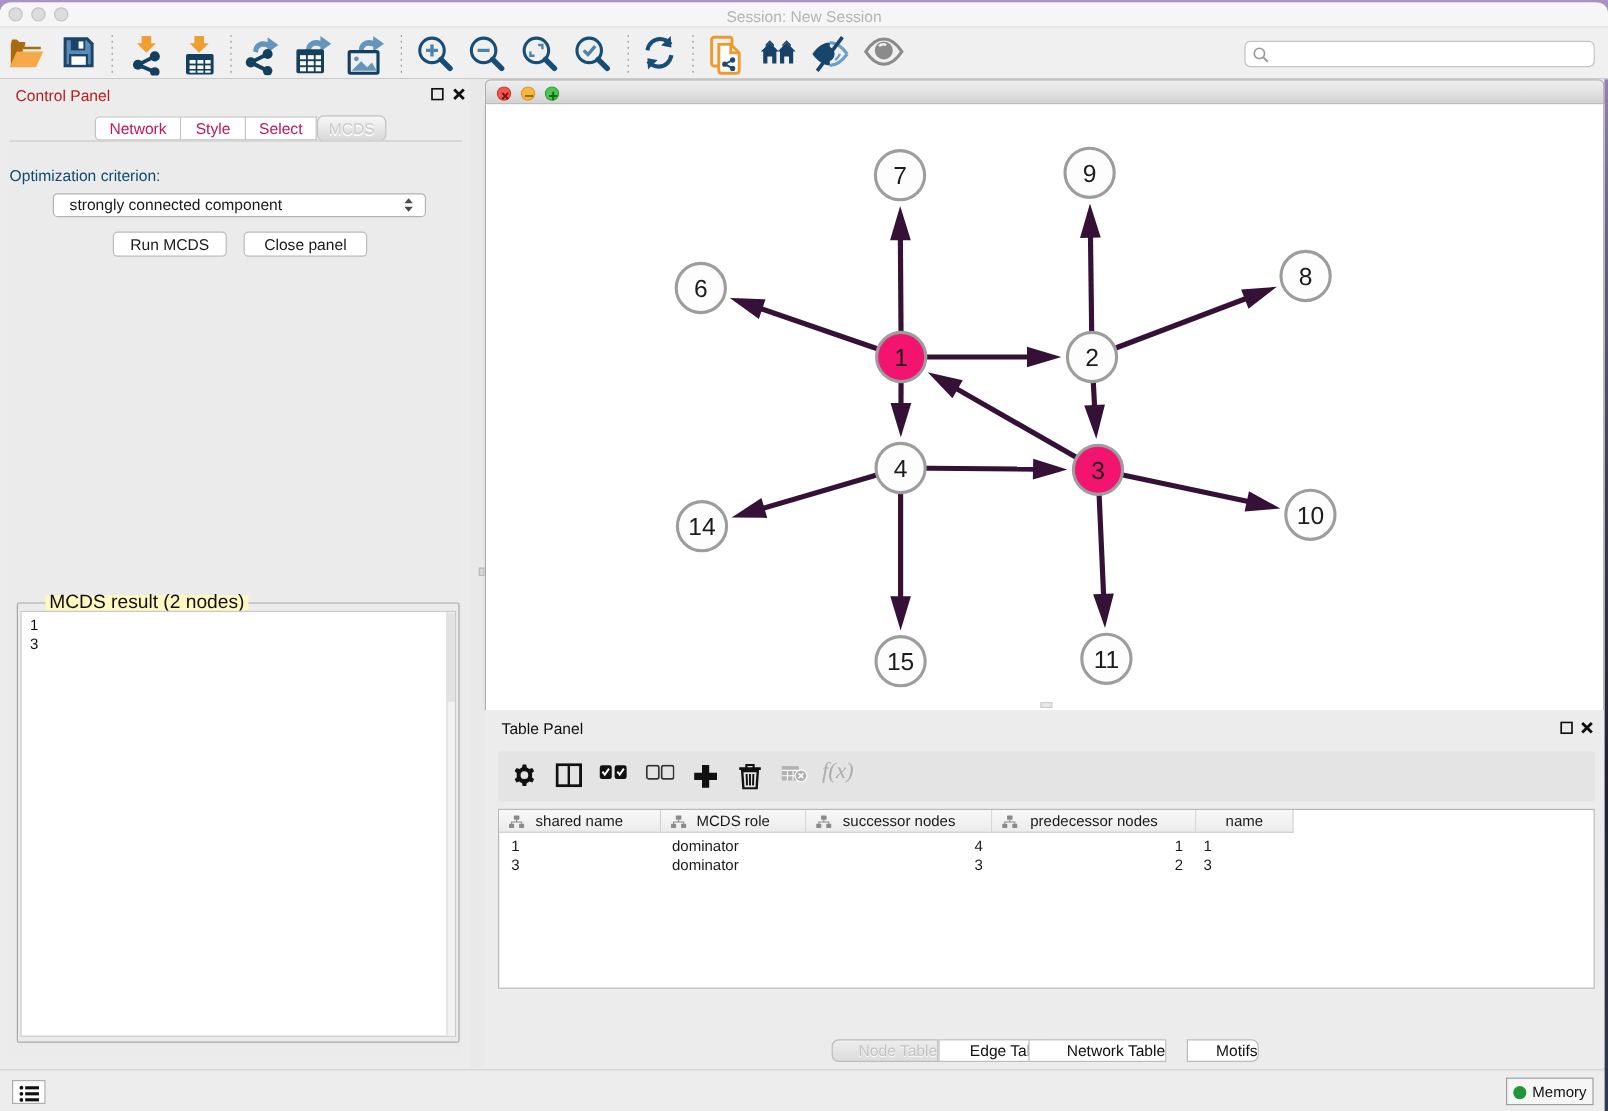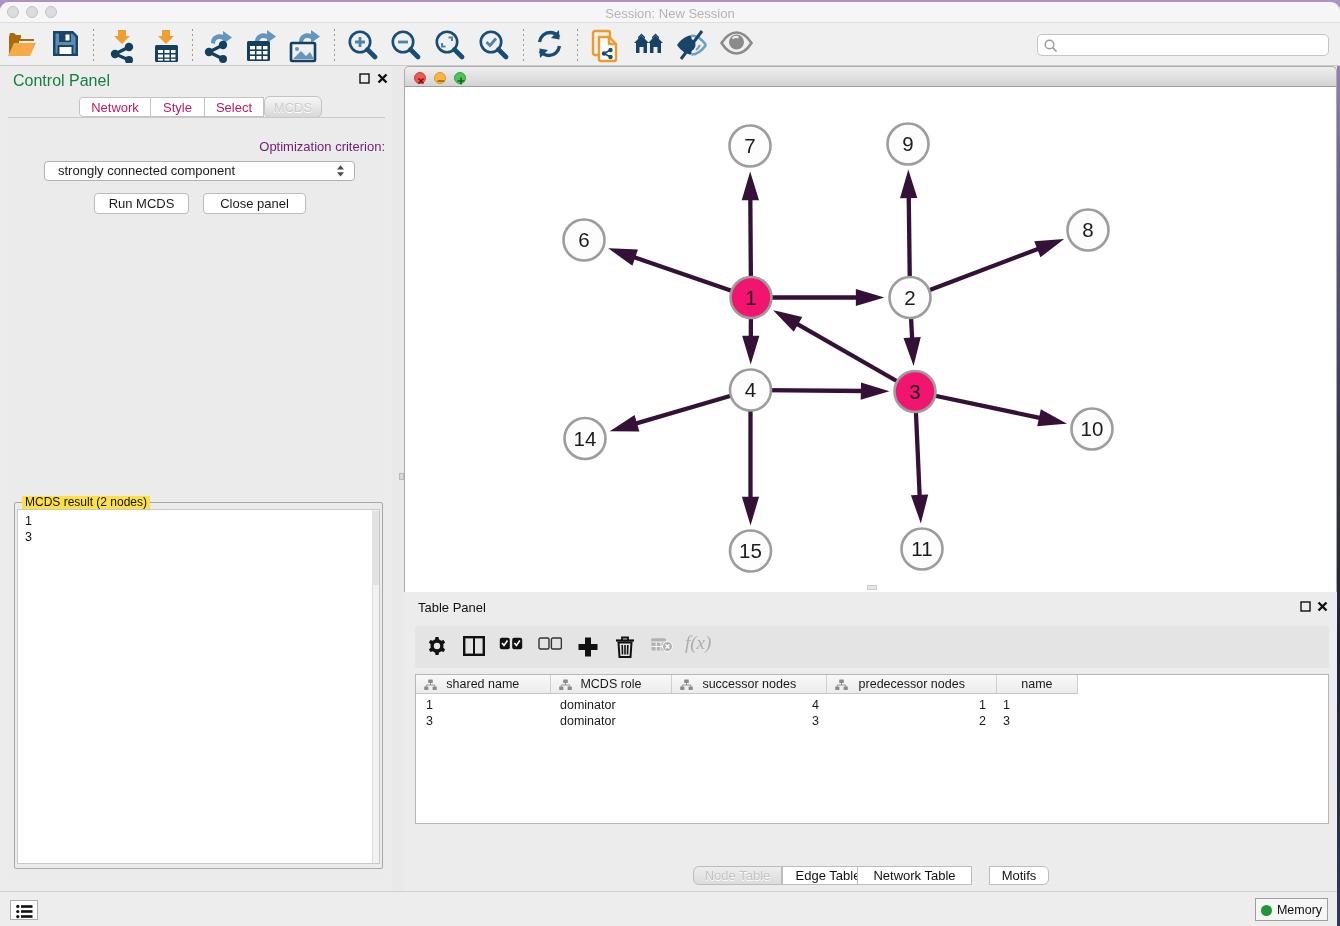--- a/index.html
+++ b/index.html
@@ -9,29 +9,29 @@
 #titlebar{position:absolute;left:0;top:2px;width:100%;height:22px;background:#f6f6f6;border-radius:9px 9px 0 0}
 #titlebar .title{position:absolute;left:0;right:0;top:4px;text-align:center;font-size:13px;color:#b4b4b4}
 .tl{position:absolute;top:4px;width:12px;height:12px;border-radius:50%;background:#dcdcdc;border:1px solid #c3c3c3}
 
 #toolbar{position:absolute;left:0;top:22px;width:100%;height:44px;background:#f0f0f0;border-top:1px solid #dedede;border-bottom:1px solid #cbcbcb}
 .tbi{position:absolute;top:6px}
 .tsep{position:absolute;top:6px;height:33px;width:1px;background-image:linear-gradient(#9a9a9a 2px,transparent 2px);background-size:1px 5px}
 #search{position:absolute;left:1037px;top:11px;width:292px;height:22px;background:#fff;border:1px solid #c4c4c4;border-radius:5px}
 
 #cpanel{position:absolute;left:0;top:66px;width:392px;height:824px;background:#ececec}
-#cpanel .phead{position:absolute;left:13px;top:6px;font-size:16px;color:#15803d}
+#cpanel .phead{position:absolute;left:13px;top:6px;font-size:13px;color:#b91c1c}
 .tab{position:absolute;top:31px;height:20px;background:#fff;border:1px solid #c3c3c3;font-size:13px;color:#be185d;text-align:center;line-height:19px}
 #mcdstab{position:absolute;left:264px;top:30px;width:58px;height:22px;background:linear-gradient(#f7f7f7,#d8d8d8);border:1px solid #c3c3c3;border-radius:6px;font-size:13px;color:#ccc;text-shadow:0 1px 0 #fff;text-align:center;line-height:21px}
 #cpc{position:absolute;left:8px;top:51px;width:377px;height:763px;border-top:1px solid #c9c9c9;background:#ebebeb}
-#optlabel{position:absolute;left:0;top:21px;width:100%;text-align:right;font-size:13px;color:#701a75}
+#optlabel{position:absolute;left:0;top:21px;width:100%;text-align:left;font-size:13px;color:#0c4a6e}
 #combo{position:absolute;left:36px;top:43px;width:311px;height:20px;background:#fff;border:1px solid #b3b3b3;border-radius:4px;font-size:13px;color:#1a1a1a;line-height:18px;padding-left:13px}
 .btn{position:absolute;top:75px;height:21px;background:#fff;border:1px solid #bcbcbc;border-radius:4px;font-size:13px;color:#1a1a1a;text-align:center;line-height:19px}
 #fieldset{position:absolute;left:6px;top:384px;width:369px;height:367px;border:1px solid #a9a9a9;border-radius:2px}
-#legendx{position:absolute;left:7px;top:-7px;background:#fde047;padding:0 3px;font-size:12px;color:#111;line-height:13px}
+#legendx{position:absolute;left:23px;top:-7px;background:#fef9c3;padding:0 3px;font-size:16px;color:#111;line-height:13px}
 #mcdsbox{position:absolute;left:2px;top:6px;width:363px;height:355px;background:#fff;border:1px solid #c9c9c9}
 #mcdsbox .sb{position:absolute;right:0;top:0;width:7px;height:100%;background:#f2f2f2;border-left:1px solid #ddd}
 #mcdsbox .sbt{position:absolute;right:0;top:1px;width:7px;height:74px;background:#e2e2e2}
 
 #vsplit{position:absolute;left:392px;top:66px;width:12px;height:824px;background:#e9e9e9}
 #vsplit .h{position:absolute;left:7px;top:407px;width:5px;height:7px;background:#d8d8d8;border:1px solid #bbb}
 
 #netwin{position:absolute;left:404px;top:66px;width:933px;height:526px}
 #nettitle{position:absolute;left:0;top:0;width:100%;height:21px;background:linear-gradient(#efefef,#d3d3d3);border:1px solid #aeaeae;border-bottom:1px solid #9e9e9e;border-radius:5px 5px 0 0}
 #nettitle .t{position:absolute;left:0;right:0;top:3px;text-align:center;font-weight:bold;font-size:13px;color:#1c1c1c}
@@ -421,19 +421,19 @@
 <style>
 #tablepanel{position:absolute;left:404px;top:592px;width:933px;height:298px;background:#ececec}
 .phead2{position:absolute;left:14px;top:8px;font-size:13px;color:#111}
 #ttool{position:absolute;left:11px;top:34px;width:914px;height:42px;background:#e4e4e4;border-radius:3px}
 .ti{position:absolute;top:10px}
 #ttable{position:absolute;left:11px;top:82px;width:914px;height:150px;background:#fff;border:1px solid #b7b7b7}
 .hcell{position:absolute;top:0;height:19px;background:linear-gradient(#f8f8f8,#ececec);border-right:1px solid #cfcfcf;border-bottom:1px solid #c6c6c6;font-size:12.5px;color:#1a1a1a;text-align:center;line-height:19px}
 .hicon{position:absolute;top:4px}
 .rc{position:absolute;font-size:12.5px;color:#1a1a1a;line-height:16px}
 #btabs{position:absolute;left:289px;top:274px;width:356px;height:19px}
-.btab{position:absolute;top:0;height:19px;background:#fff;border:1px solid #bcbcbc;font-size:13px;color:#111;text-align:center;line-height:18px}
+.btab{position:absolute;top:0;height:19px;background:#fff;border:1px solid #bcbcbc;font-size:13px;color:#111;text-align:right;line-height:18px}
 .bsel{background:linear-gradient(#ededed,#dcdcdc);color:#c3c3c3;text-shadow:0 1px 0 #fff}
 #statusbar{position:absolute;left:0;top:891px;width:1337px;height:35px;background:#ededed;border-top:1px solid #cfcfcf}
 #listbtn{position:absolute;left:10px;top:8px;width:28px;height:20px;background:#fdfdfd;border:1px solid #adadad}
 #membtn{position:absolute;left:1255px;top:6px;width:73px;height:23px;background:#f6f6f6;border:1px solid #9e9e9e;font-size:12.5px;color:#111;text-align:center;line-height:22px}
 #memdot{display:inline-block;width:11px;height:11px;border-radius:50%;background:#1f9639;margin-right:5px;vertical-align:-1.5px}
 </style>
 
 </body></html>

